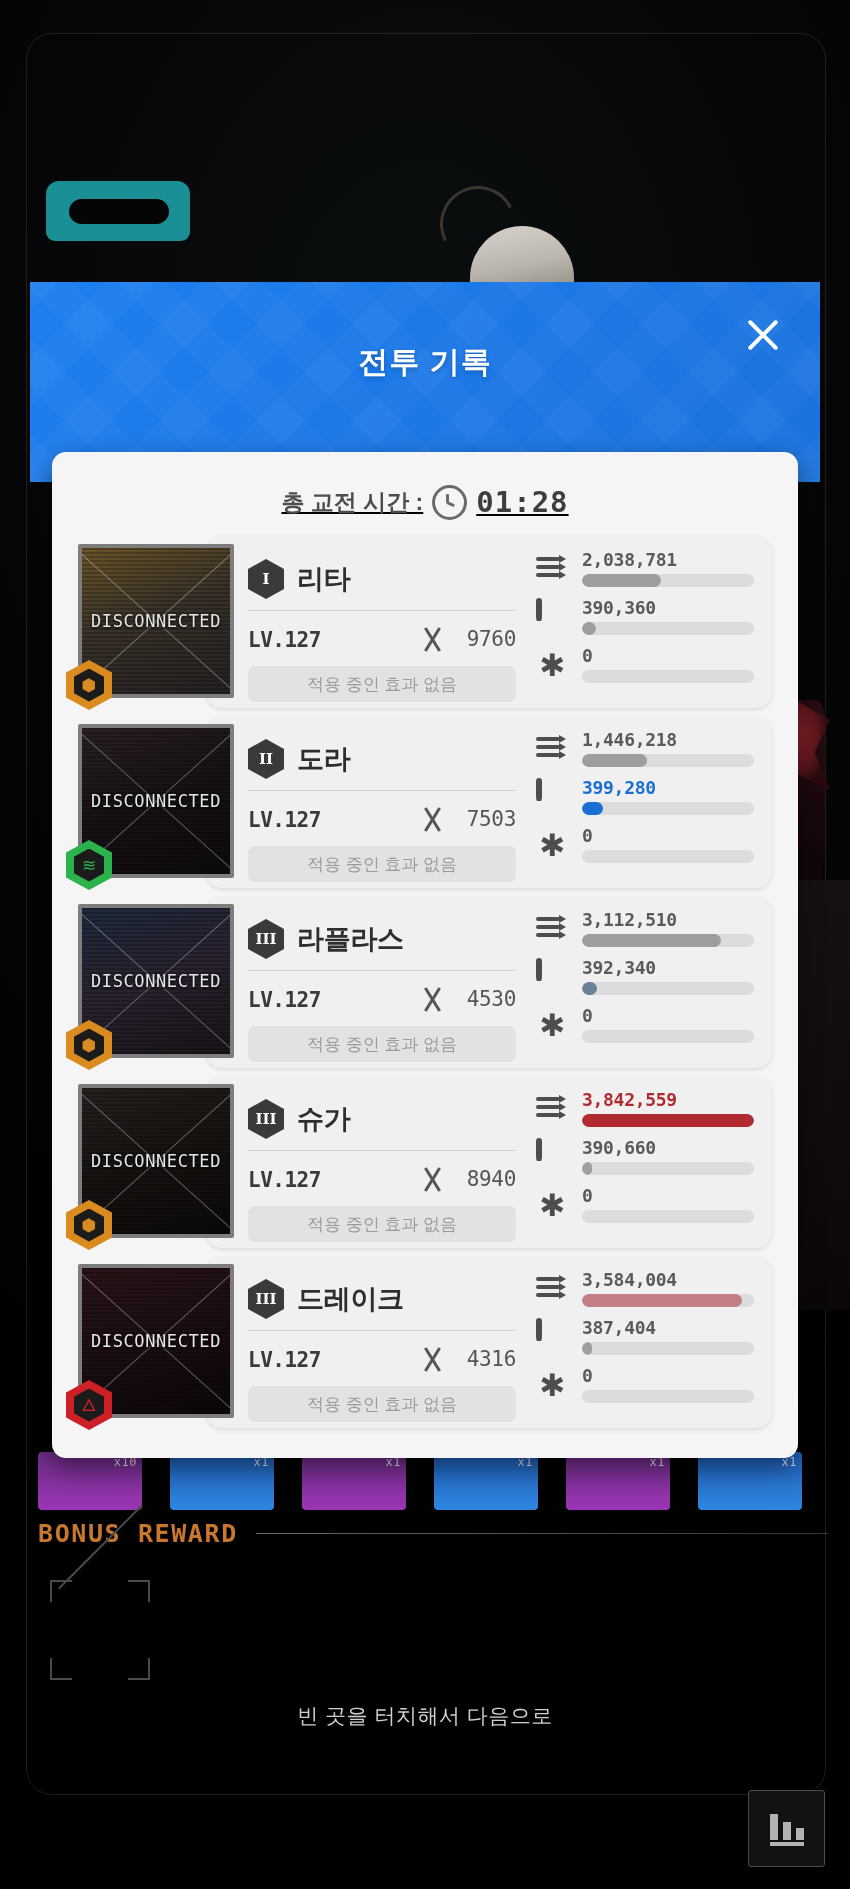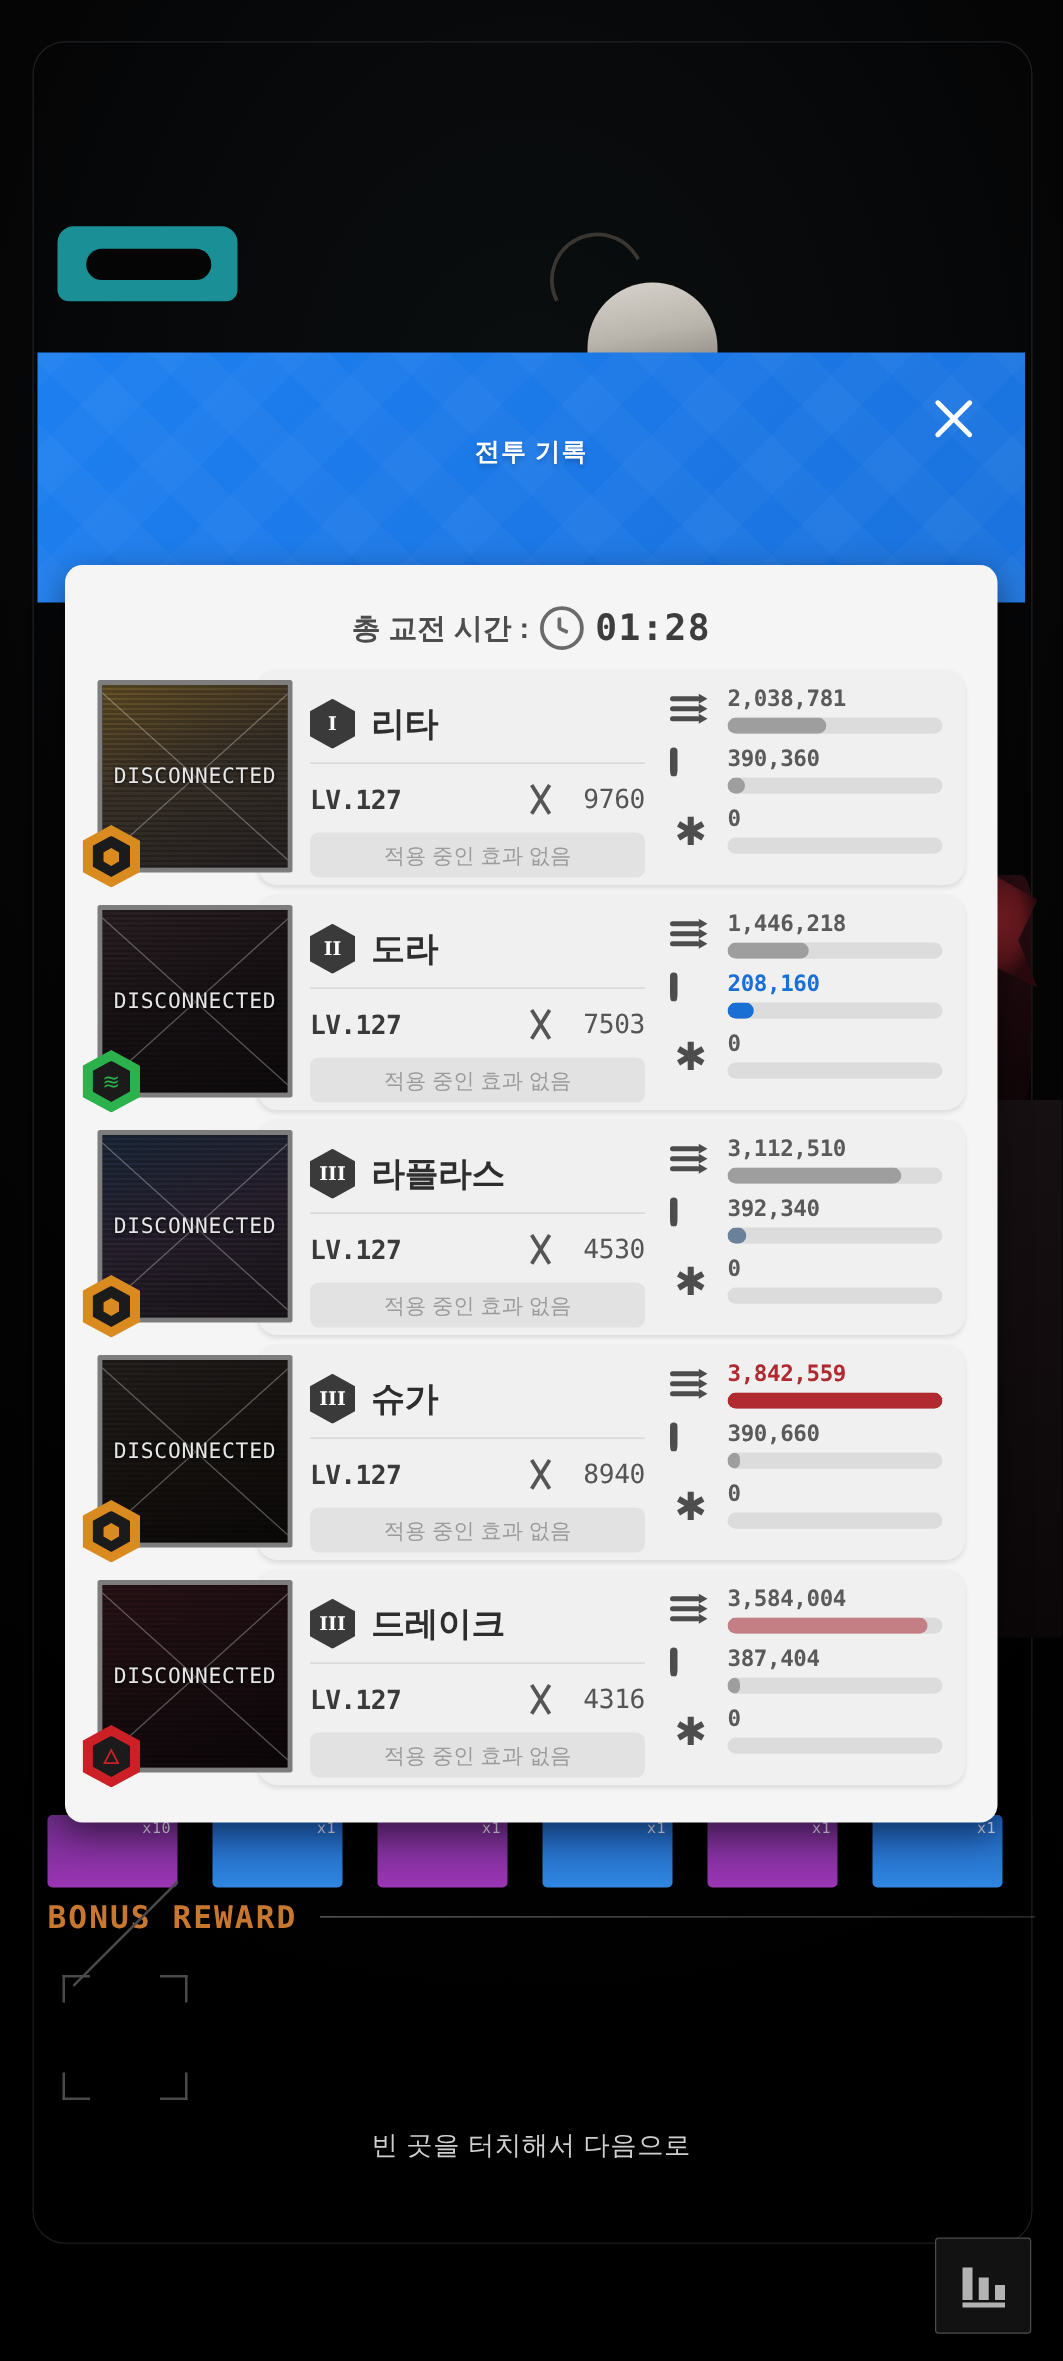--- a/index.html
+++ b/index.html
@@ -67,31 +67,31 @@
   
   .modal{position:absolute;left:30px;top:282px;width:790px;height:1202px;}
   .modal-header{position:absolute;left:0;top:0;width:790px;height:200px;
     background:linear-gradient(135deg,#1d7ff0 0%,#1c79e8 45%,#1a72dd 100%);
     overflow:hidden;}
   .hdr-pattern{position:absolute;inset:0;opacity:.5;
     background-image:
       repeating-linear-gradient(45deg, rgba(255,255,255,.055) 0 34px, rgba(255,255,255,0) 34px 68px),
       repeating-linear-gradient(-45deg, rgba(255,255,255,.055) 0 34px, rgba(255,255,255,0) 34px 68px);}
   .hdr-title{position:absolute;left:0;top:0;width:790px;height:160px;line-height:160px;text-align:center;
-    color:#fff;font-size:20px;font-weight:700;letter-spacing:1px;text-shadow:0 2px 4px rgba(0,0,0,.22);}
+    color:#fff;font-size:30px;font-weight:700;letter-spacing:1px;text-shadow:0 2px 4px rgba(0,0,0,.22);}
   .close-btn{position:absolute;right:26px;top:22px;width:62px;height:62px;}
   .close-btn s{position:absolute;left:11px;top:29px;width:40px;height:4px;background:#fff;border-radius:2px;}
   .close-btn s:first-child{transform:rotate(45deg);}
   .close-btn s:last-child{transform:rotate(-45deg);}
 
   .panel{position:absolute;left:22px;top:170px;width:746px;height:1006px;background:#f5f5f5;
     border-radius:14px;box-shadow:0 10px 26px rgba(0,0,0,.45);}
   .panel-inner{position:absolute;left:0;top:0;right:0;bottom:0;padding:22px 26px 0;box-sizing:border-box;}
 
-  .time-row{display:flex;align-items:center;justify-content:center;gap:9px;height:56px;}
+  .time-row{display:flex;align-items:center;justify-content:center;gap:9px;height:56px;text-decoration:underline;}
   .time-label{font-size:23px;color:#4d4d4d;font-weight:700;}
   .clock-icon{width:29px;height:29px;border:3px solid #6a6a6a;border-radius:50%;position:relative;}
   .clock-icon s{position:absolute;background:#6a6a6a;border-radius:1px;}
   .clock-icon s.h{left:11px;top:6px;width:3px;height:9px;}
   .clock-icon s.m{left:12px;top:13px;width:8px;height:3px;transform-origin:0 50%;transform:rotate(25deg);}
   .time-value{font-size:29px;color:#3d3d3d;font-weight:700;letter-spacing:1px;
     font-family:"DejaVu Sans Mono",monospace;}
 
   .rows{margin-top:6px;}
   .prow{position:relative;height:180px;}
@@ -368,21 +368,21 @@
                     <div class="sbody">
                       <div class="sval" style="color:#5a5a5a">1,446,218</div>
                       <div class="sbar">
                         <div class="sfill" style="width:38%;background:#9e9e9e"></div>
                       </div>
                     </div>
                   </div>
                   <div class="stat">
                     <span class="sicon ic-shd"><span class="sh"></span></span>
                     <div class="sbody">
-                      <div class="sval" style="color:#1a6fd4">208,160</div>
+                      <div class="sval" style="color:#1a6fd4">399,280</div>
                       <div class="sbar">
                         <div class="sfill" style="width:12%;background:#1a6fd4"></div>
                       </div>
                     </div>
                   </div>
                   <div class="stat">
                     <span class="sicon ic-ast">✱</span>
                     <div class="sbody">
                       <div class="sval" style="color:#5a5a5a">0</div>
                       <div class="sbar">

